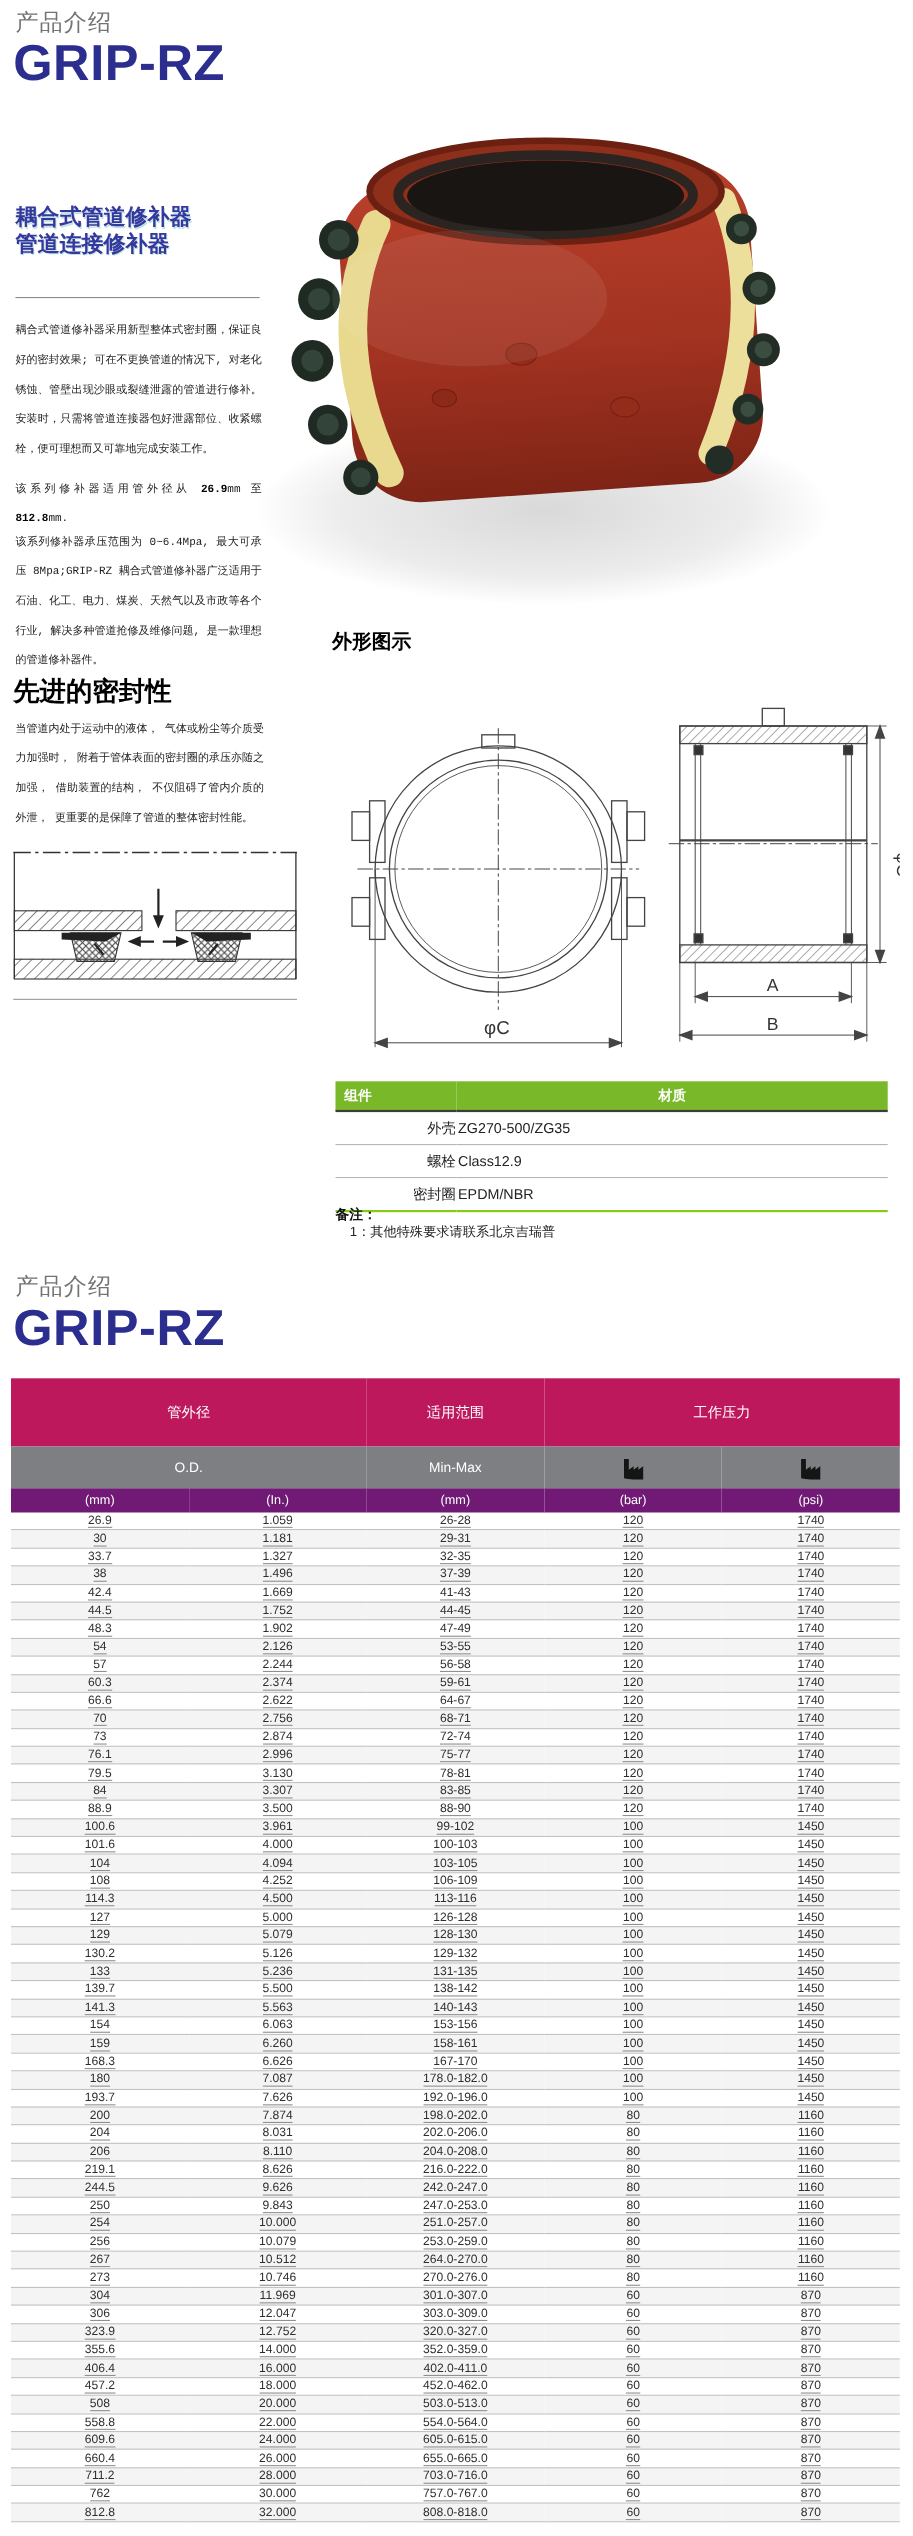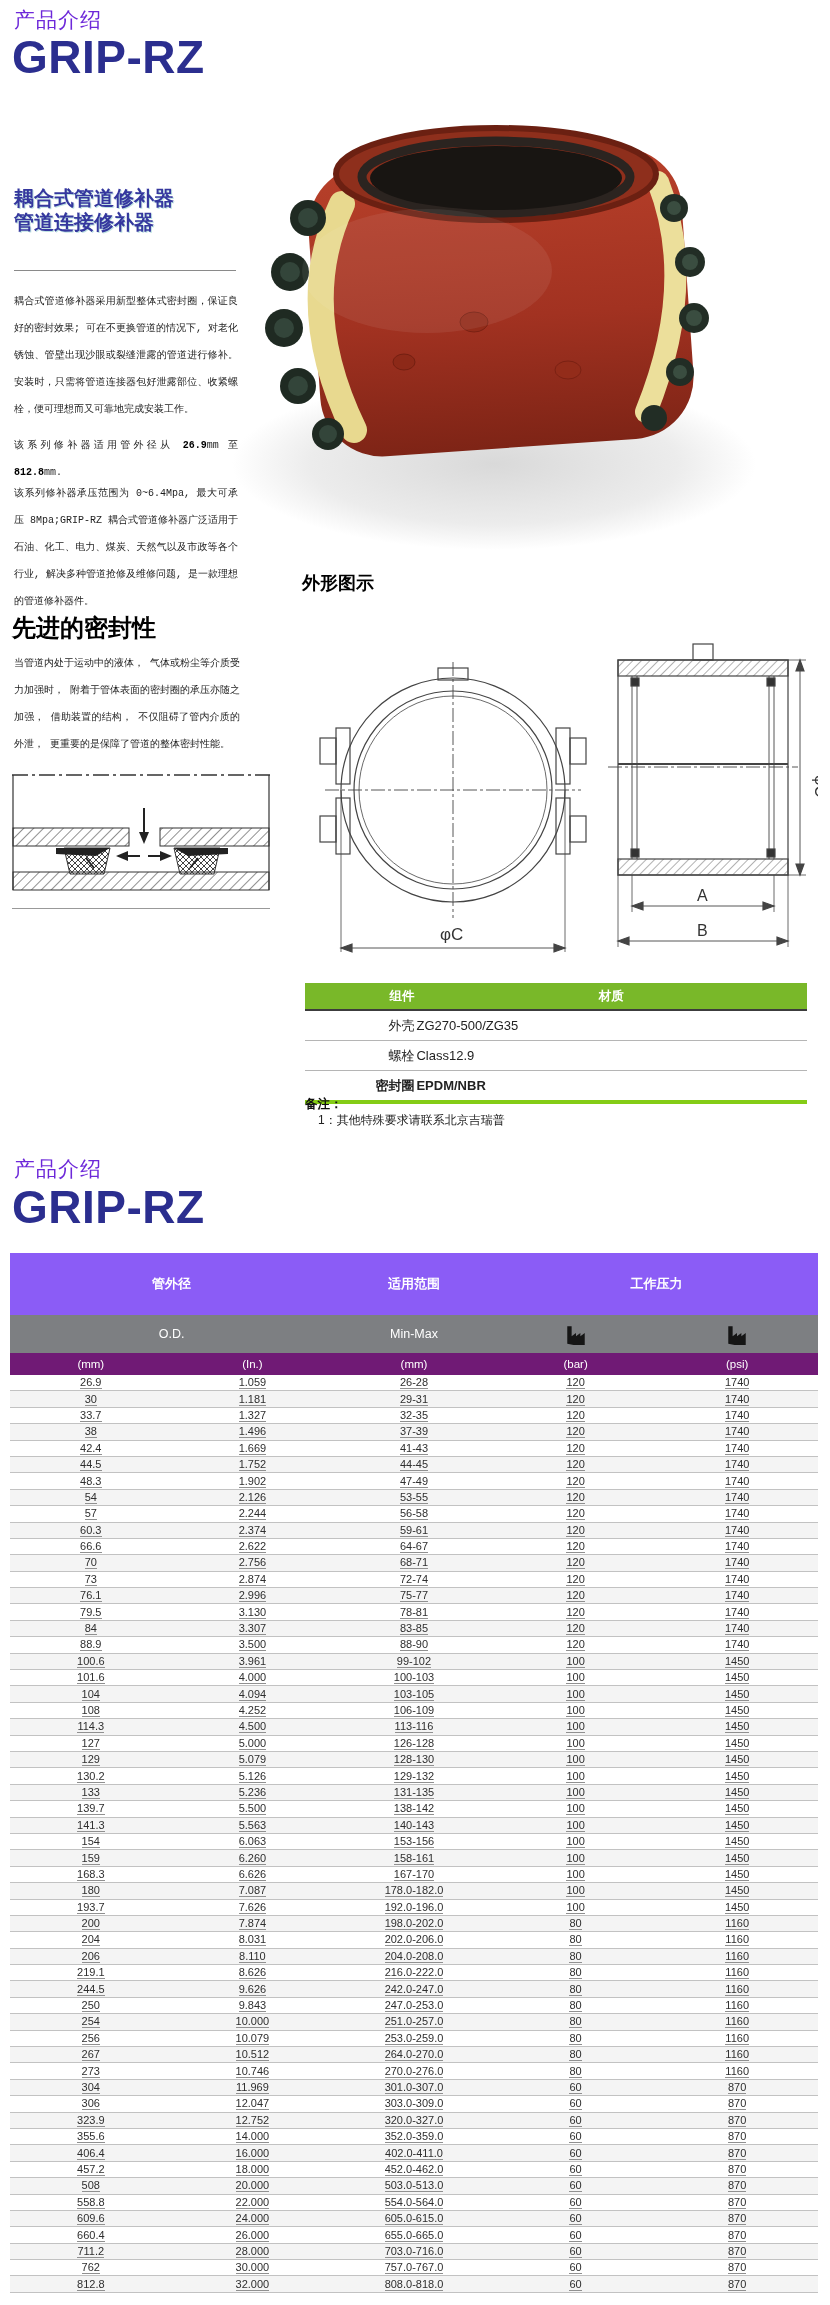--- a/index.html
+++ b/index.html
@@ -1,45 +1,45 @@
 <!DOCTYPE html>
 <html><head>
 <meta charset="utf-8">
 <style>
   html,body{margin:0;padding:0;background:#fff;}
   #page{position:relative;width:830px;height:2305px;background:#ffffff;overflow:hidden;
         font-family:"Liberation Sans", sans-serif;color:#1c1c1c;}
   .abs{position:absolute;}
-  .sec-label{font-size:21px;color:#6d28d9;letter-spacing:1px;}
+  .sec-label{font-size:21px;color:#737373;letter-spacing:1px;}
   .brand{font-size:46px;font-weight:900;color:#2b2e8f;letter-spacing:0.5px;line-height:1;}
   .prod-heading{font-size:20px;line-height:24px;font-weight:800;color:#35379e;
                 text-shadow:1px 1px 0 rgba(42,160,160,.30);}
   .rule{height:1px;background:#8a8a8a;}
   .body-par{font-size:10px;line-height:27px;text-align:justify;color:#1c1c1c;font-family:Liberation Mono, monospace;}
   .body-par b{color:#000;}
   .seal-heading{font-size:24px;font-weight:800;color:#000;}
   .outline-heading{font-size:18px;font-weight:800;color:#000;}
 
   
   table.materials{border-collapse:collapse;width:502px;font-size:13px;}
   table.materials th{background:#79b829;color:#fff;font-weight:700;height:24px;font-size:12.5px;}
-  table.materials th.c1{width:22%;text-align:right;padding-left:8px;}
+  table.materials th.c1{width:22%;text-align:left;padding-left:8px;}
   table.materials th.c2{}
   table.materials td{height:27px;border-bottom:1px solid #b5b5b5;}
   table.materials tr td:first-child{text-align:right;padding-left:8px;color:#222;}
   table.materials tr td:last-child{color:#222;}
   table.materials thead tr{border-bottom:2px solid #3c3c3c;}
-  table.materials tbody tr:last-child td{border-bottom:4px solid #84cc16;font-weight:bold;}
+  table.materials tbody tr:last-child td{border-bottom:2px solid #84cc16;}
   .notes-label{font-size:12.5px;font-weight:700;color:#111;}
   .notes-line{font-size:12px;color:#222;}
 
   
   table.spec{border-collapse:collapse;width:808px;table-layout:fixed;}
   table.spec td,table.spec th{padding:0;text-align:center;}
-  tr.grp th{background:#8b5cf6;color:#fff;font-weight:700;font-size:13px;height:62px;}
+  tr.grp th{background:#be185d;color:#fff;font-weight:400;font-size:13px;height:62px;}
   tr.sub th{background:#7d7f82;color:#fff;font-weight:400;font-size:12.5px;height:38px;}
   tr.unit th{background:#701a75;color:#fff;font-weight:400;font-size:11.5px;height:22px;}
   table.spec tbody td{height:15.4px;font-size:11px;color:#2e2e2e;border-bottom:1px solid #c2c2c2;line-height:15px;}
   table.spec tbody tr.alt td{background:#f4f4f4;}
   table.spec tbody span.u{border-bottom:1px solid #909090;display:inline-block;line-height:12px;}
   .ficon{display:inline-block;vertical-align:middle;}
 
   svg text{font-family:"Liberation Sans", sans-serif;}
 </style>
 </head>

